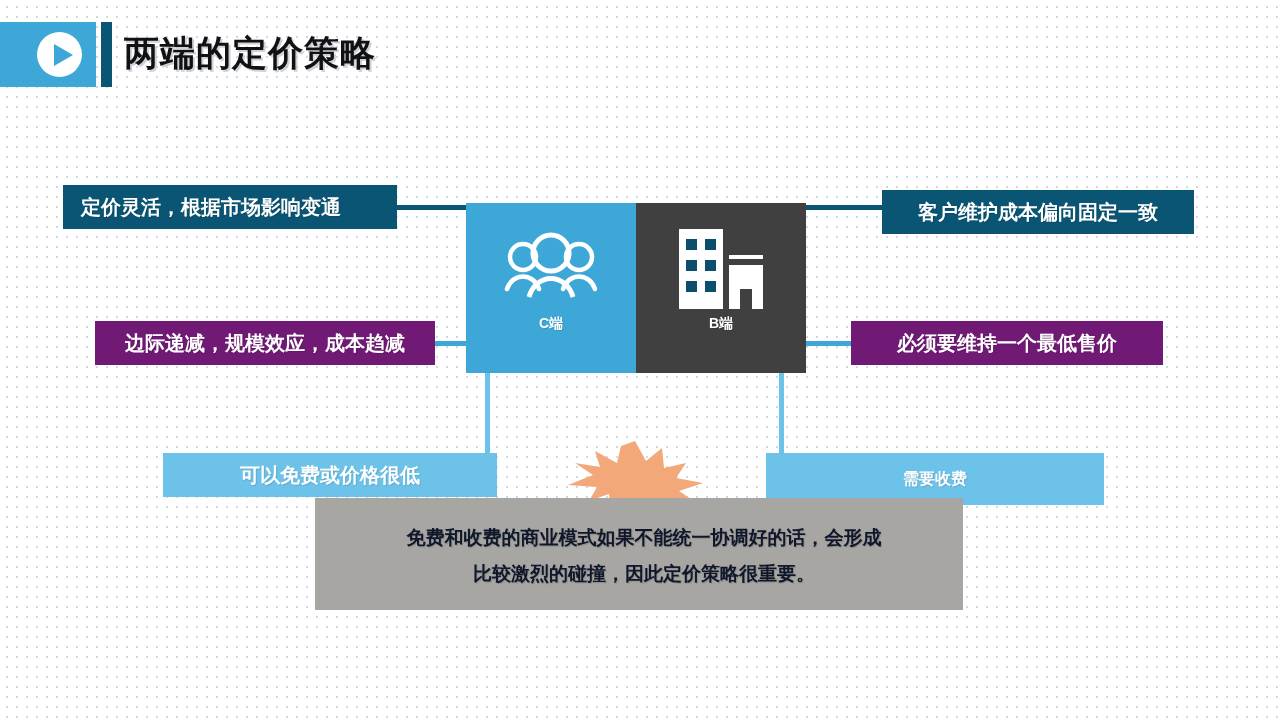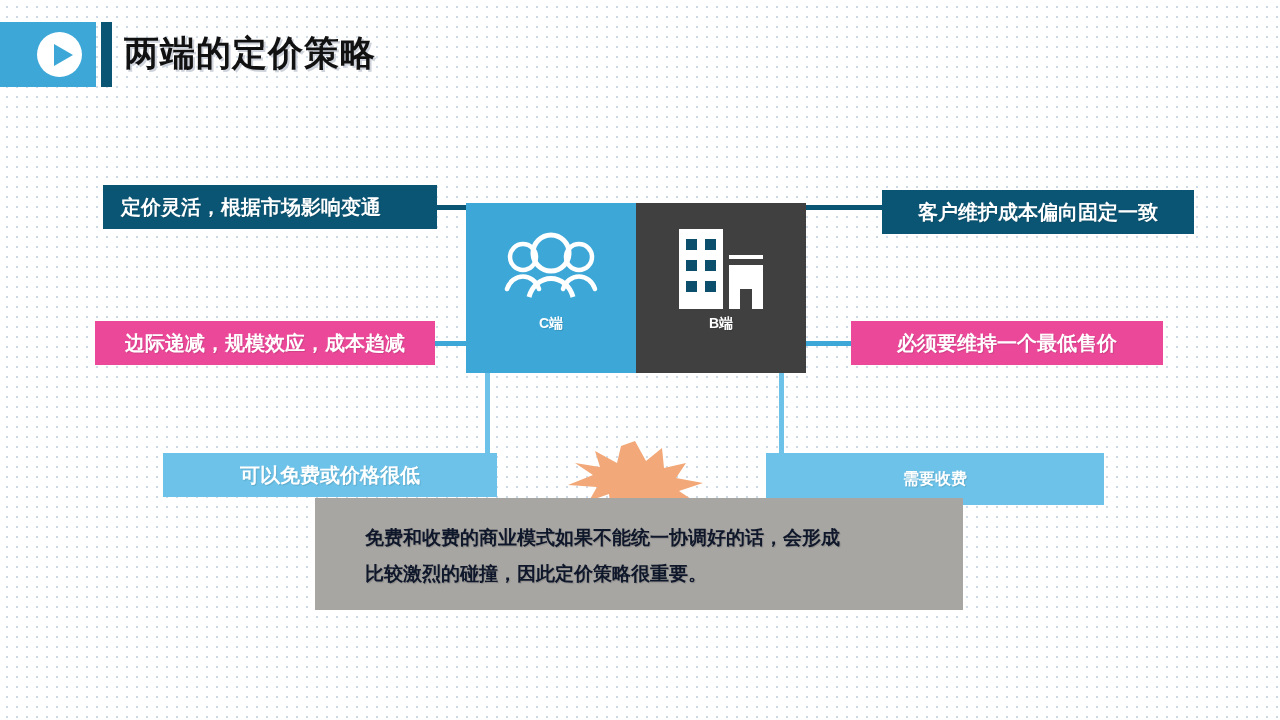--- a/index.html
+++ b/index.html
@@ -13,20 +13,21 @@
     font-family: "Liberation Sans", "DejaVu Sans", sans-serif;
     background-color: #ffffff;
     background-image: radial-gradient(circle, #cdd9e5 1.05px, transparent 1.15px);
     background-size: 10px 10px;
     background-position: 2px 2px;
   }
   .slide {
     position: relative;
     width: 1280px;
     height: 720px;
+    text-align: center;
   }
 
   
   .header-badge {
     position: absolute;
     left: 0;
     top: 22px;
     width: 96px;
     height: 65px;
     background: #3da8d8;
@@ -120,24 +121,24 @@
   .label {
     position: absolute;
     display: flex;
     align-items: center;
     color: #ffffff;
     font-weight: bold;
     text-shadow: 1px 1px 1px rgba(0,0,0,0.12);
     box-sizing: border-box;
   }
   .label-dark  { background: #0b5574; }
-  .label-mid   { background: #ec4899; }
+  .label-mid   { background: #701a75; }
   .label-light { background: #6cc2e8; }
 
-  .lbl-top-left    { left: 63px;  top: 185px; width: 334px; height: 44px; font-size: 20px; padding-left: 18px; margin-left: 40px; }
+  .lbl-top-left    { left: 63px;  top: 185px; width: 334px; height: 44px; font-size: 20px; padding-left: 18px; }
   .lbl-top-right   { left: 882px; top: 190px; width: 312px; height: 44px; font-size: 20px; justify-content: center; }
   .lbl-mid-left    { left: 95px;  top: 321px; width: 340px; height: 44px; font-size: 20px; justify-content: center; }
   .lbl-mid-right   { left: 851px; top: 321px; width: 312px; height: 44px; font-size: 20px; justify-content: center; }
   .lbl-bot-left    { left: 163px; top: 453px; width: 334px; height: 44px; font-size: 20px; justify-content: center; }
   .lbl-bot-right   { left: 766px; top: 453px; width: 338px; height: 52px; font-size: 16px; justify-content: center; }
 
   
   .burst {
     position: absolute;
     left: 563px;

